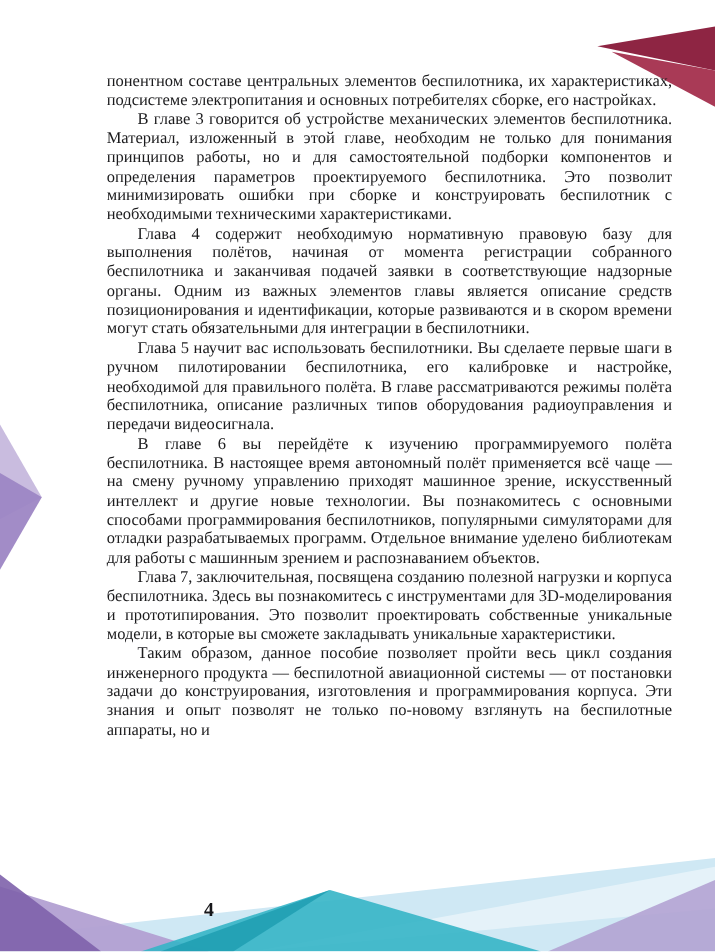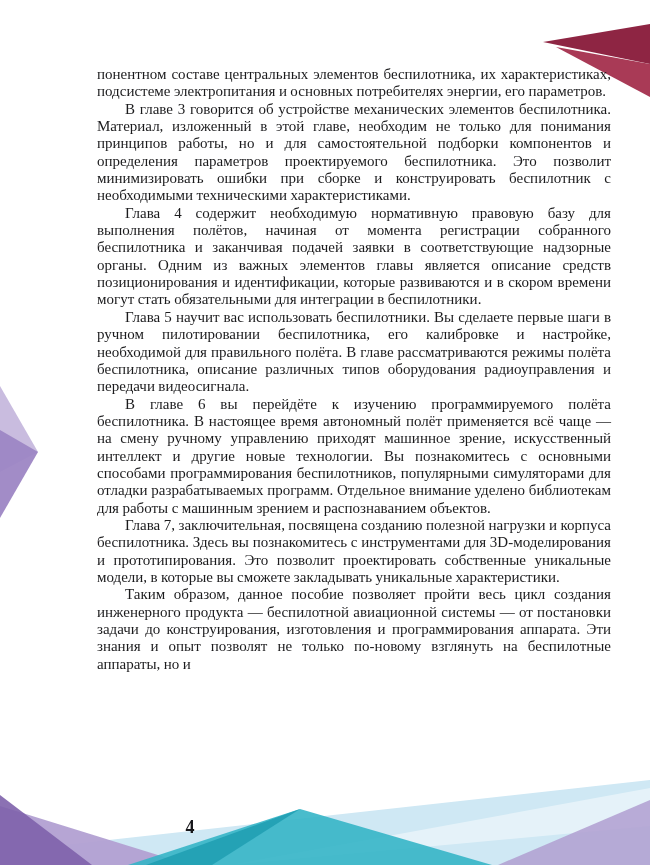--- a/index.html
+++ b/index.html
@@ -67,24 +67,24 @@
     <polygon points="0,852 650,780 650,865 0,865" fill="#cfe8f4"></polygon>
     <polygon opacity="0.45" points="230,865 650,788 650,826" fill="#ffffff"></polygon>
     <polygon opacity="0.88" points="498,865 650,800 650,865" fill="#b2a0d2"></polygon>
     <polygon opacity="0.95" points="0,806 190,865 0,865" fill="#b2a0d2"></polygon>
     <polygon opacity="0.9" points="0,795 92,865 0,865" fill="#7e62ab"></polygon>
     <polygon opacity="0.9" points="300,809 492,865 128,865" fill="#35b5c6"></polygon>
     <polygon opacity="0.85" points="300,809 212,865 146,865" fill="#1f9eb2"></polygon>
   </svg>
 
   <section class="text-block" lang="ru">
-    <p class="continuation">понентном составе центральных элементов беспилотника, их характеристиках, подсистеме электропитания и основных потребителях энергии, его параметров.</p>
+    <p class="continuation">понентном составе центральных элементов беспилотника, их характеристиках, подсистеме электропитания и основных потребителях сборке, его настройках.</p>
     <p>В главе 3 говорится об устройстве механических элементов беспилотника. Материал, изложенный в этой главе, необходим не только для понимания принципов работы, но и для самостоятельной подборки компонентов и определения параметров проектируемого беспилотника. Это позволит минимизировать ошибки при сборке и конструировать беспилотник с необходимыми техническими характеристиками.</p>
     <p>Глава 4 содержит необходимую нормативную правовую базу для выполнения полётов, начиная от момента регистрации собранного беспилотника и заканчивая подачей заявки в соответствующие надзорные органы. Одним из важных элементов главы является описание средств позиционирования и идентификации, которые развиваются и в скором времени могут стать обязательными для интеграции в беспилотники.</p>
     <p>Глава 5 научит вас использовать беспилотники. Вы сделаете первые шаги в ручном пилотировании беспилотника, его калибровке и настройке, необходимой для правильного полёта. В главе рассматриваются режимы полёта беспилотника, описание различных типов оборудования радиоуправления и передачи видеосигнала.</p>
     <p>В главе 6 вы перейдёте к изучению программируемого полёта беспилотника. В настоящее время автономный полёт применяется всё чаще — на смену ручному управлению приходят машинное зрение, искусственный интеллект и другие новые технологии. Вы познакомитесь с основными способами программирования беспилотников, популярными симуляторами для отладки разрабатываемых программ. Отдельное внимание уделено библиотекам для работы с машинным зрением и распознаванием объектов.</p>
     <p>Глава 7, заключительная, посвящена созданию полезной нагрузки и корпуса беспилотника. Здесь вы познакомитесь с инструментами для 3D-моделирования и прототипирования. Это позволит проектировать собственные уникальные модели, в которые вы сможете закладывать уникальные характеристики.</p>
-    <p>Таким образом, данное пособие позволяет пройти весь цикл создания инженерного продукта — беспилотной авиационной системы — от постановки задачи до конструирования, изготовления и программирования аппарата. Эти знания и опыт позволят не только по-новому взглянуть на беспилотные аппараты, но и</p>
+    <p>Таким образом, данное пособие позволяет пройти весь цикл создания инженерного продукта — беспилотной авиационной системы — от постановки задачи до конструирования, изготовления и программирования корпуса. Эти знания и опыт позволят не только по-новому взглянуть на беспилотные аппараты, но и</p>
   </section>
 
   <div class="page-number">4</div>
 
 </div>
 
 </body></html>

